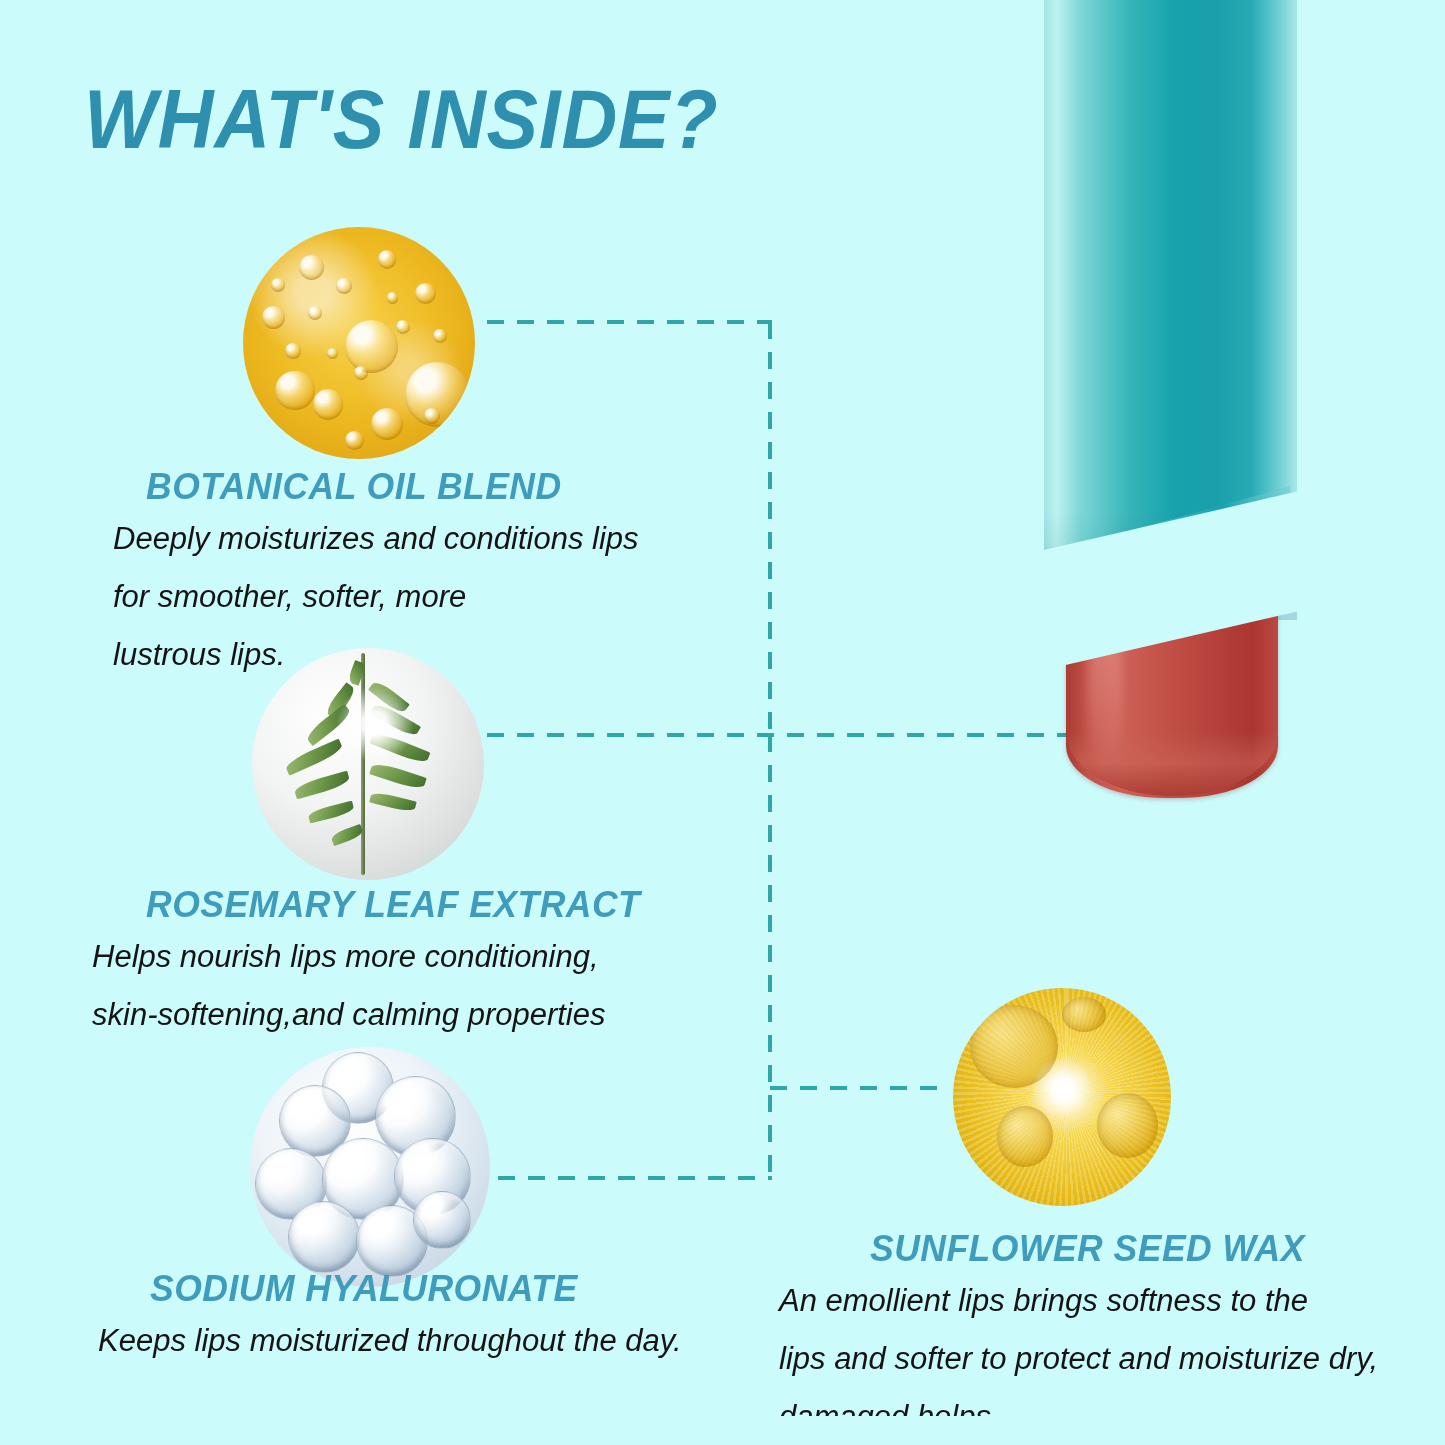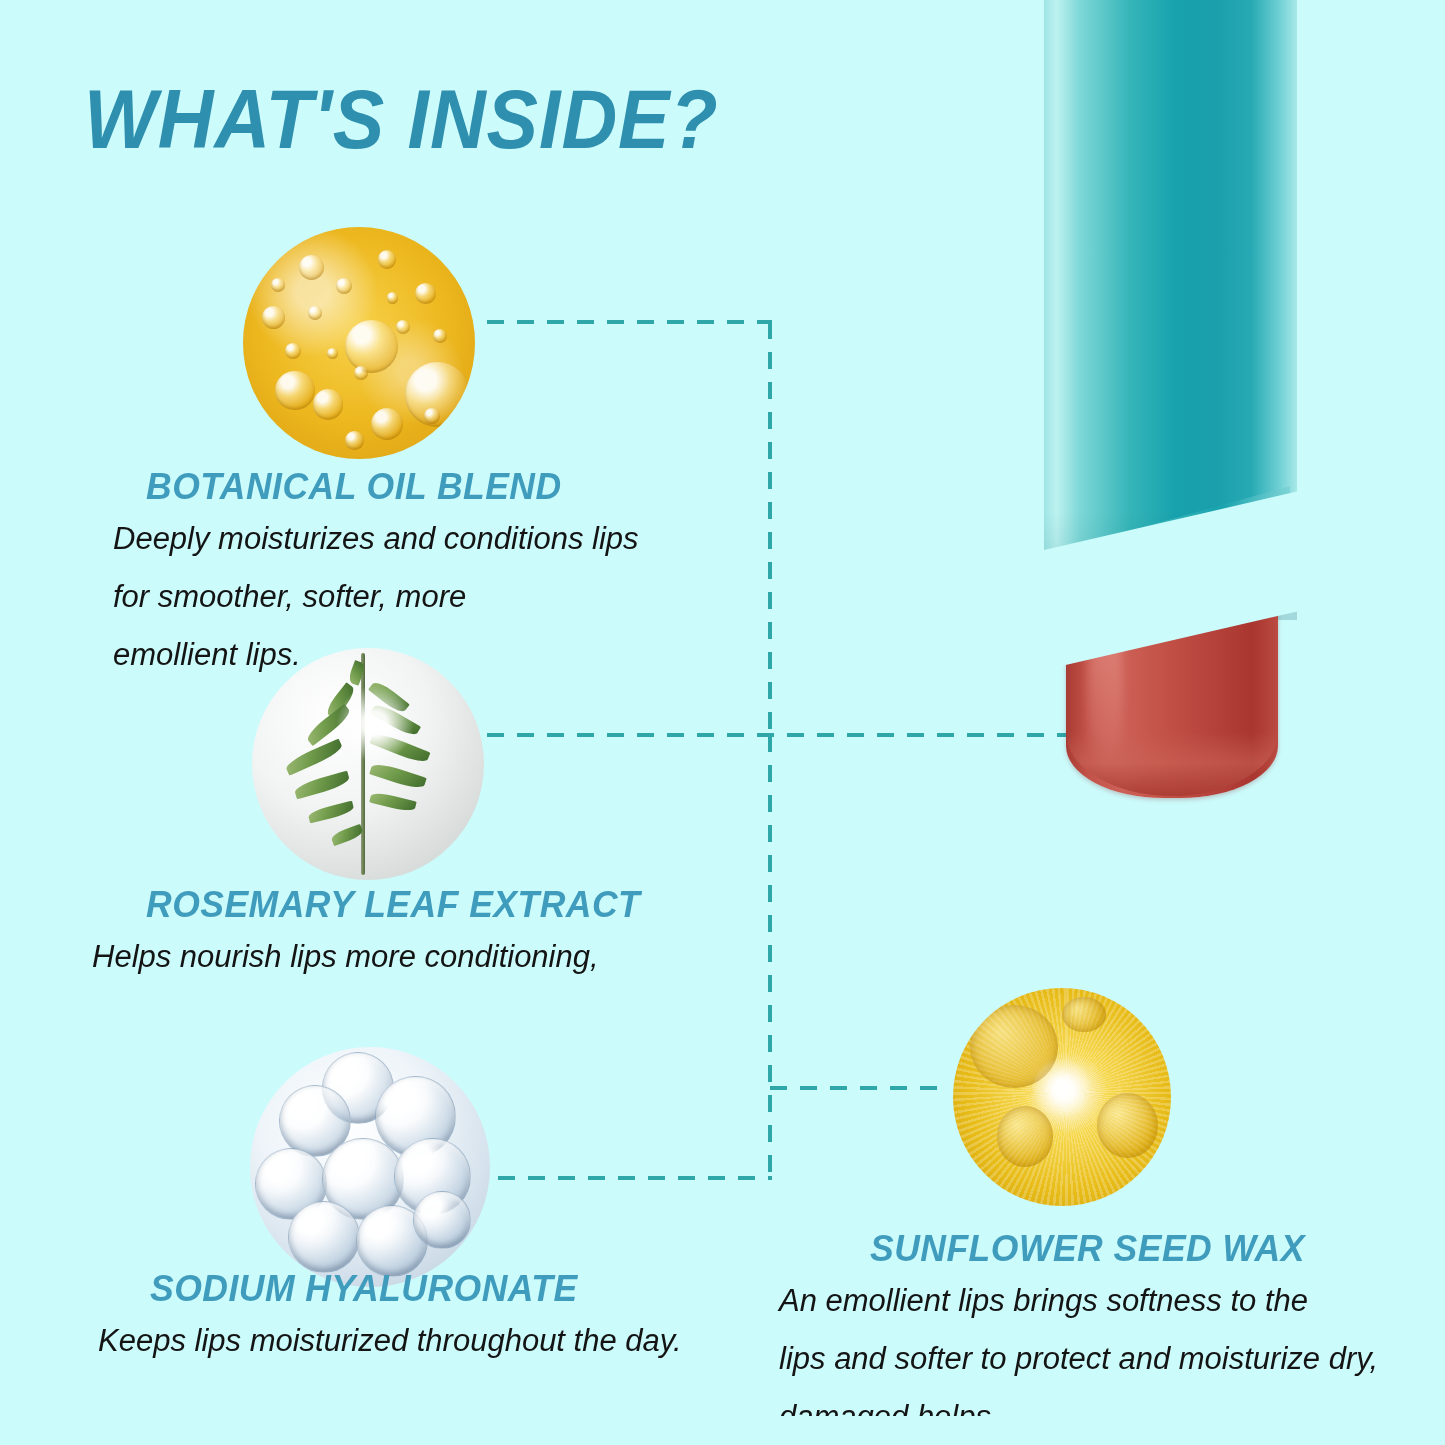--- a/index.html
+++ b/index.html
@@ -334,26 +334,27 @@
     <div id="bullet-sheen"></div>
     <div id="bullet-rim"></div>
     <div id="bullet-top-cut"></div>
     <div id="tube-bottom-mask"></div>
   </div>
 
   <div class="ing-title" id="title-oil">BOTANICAL OIL BLEND</div>
   <div class="ing-body" id="body-oil">
     <div>Deeply moisturizes and conditions lips</div>
     <div>for smoother, softer, more</div>
-    <div>emollient lips.</div>
+    <div>lustrous lips.</div>
   </div>
 
   <div class="ing-title" id="title-rosemary">ROSEMARY LEAF EXTRACT</div>
   <div class="ing-body" id="body-rosemary">
     <div>Helps nourish lips more conditioning,</div>
+    <div>skin-softening,and calming properties</div>
   </div>
 
   <div class="ing-title" id="title-sodium">SODIUM HYALURONATE</div>
   <div class="ing-body" id="body-sodium">
     <div>Keeps lips moisturized throughout the day.</div>
   </div>
 
   <div class="ing-title" id="title-sunflower">SUNFLOWER SEED WAX</div>
   <div class="ing-body" id="body-sunflower">
     <div>An emollient lips brings softness to the</div>

